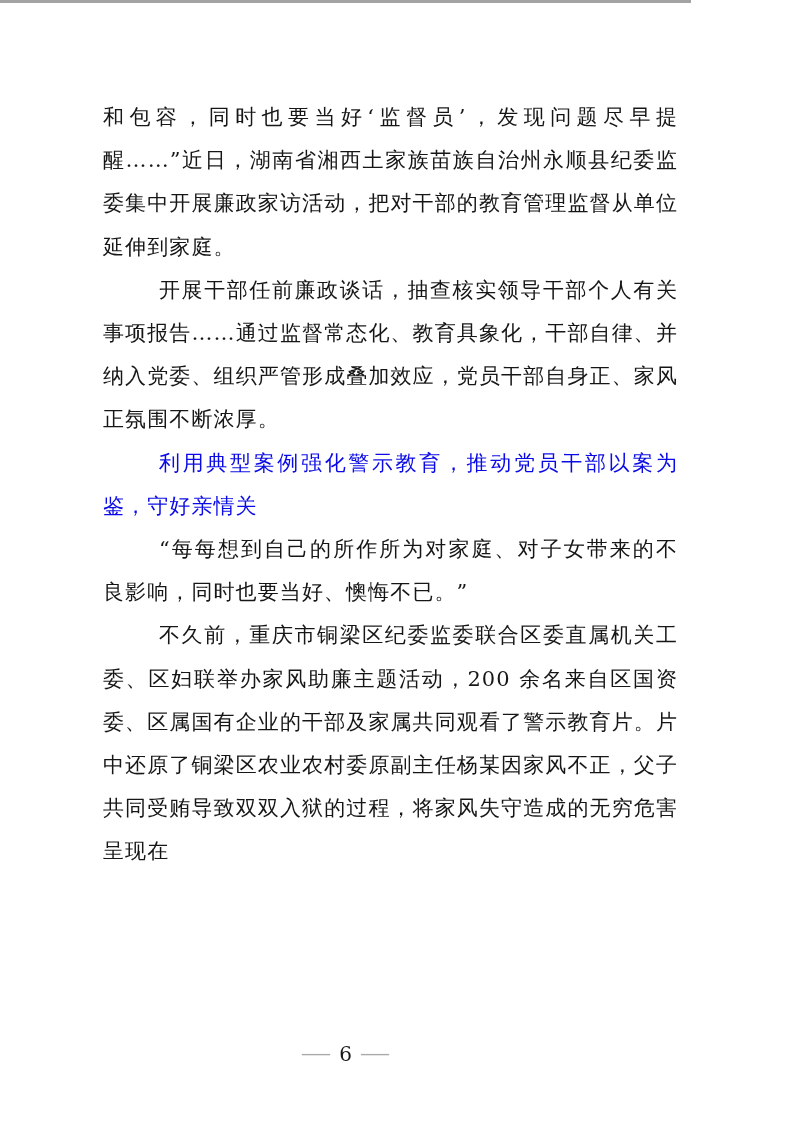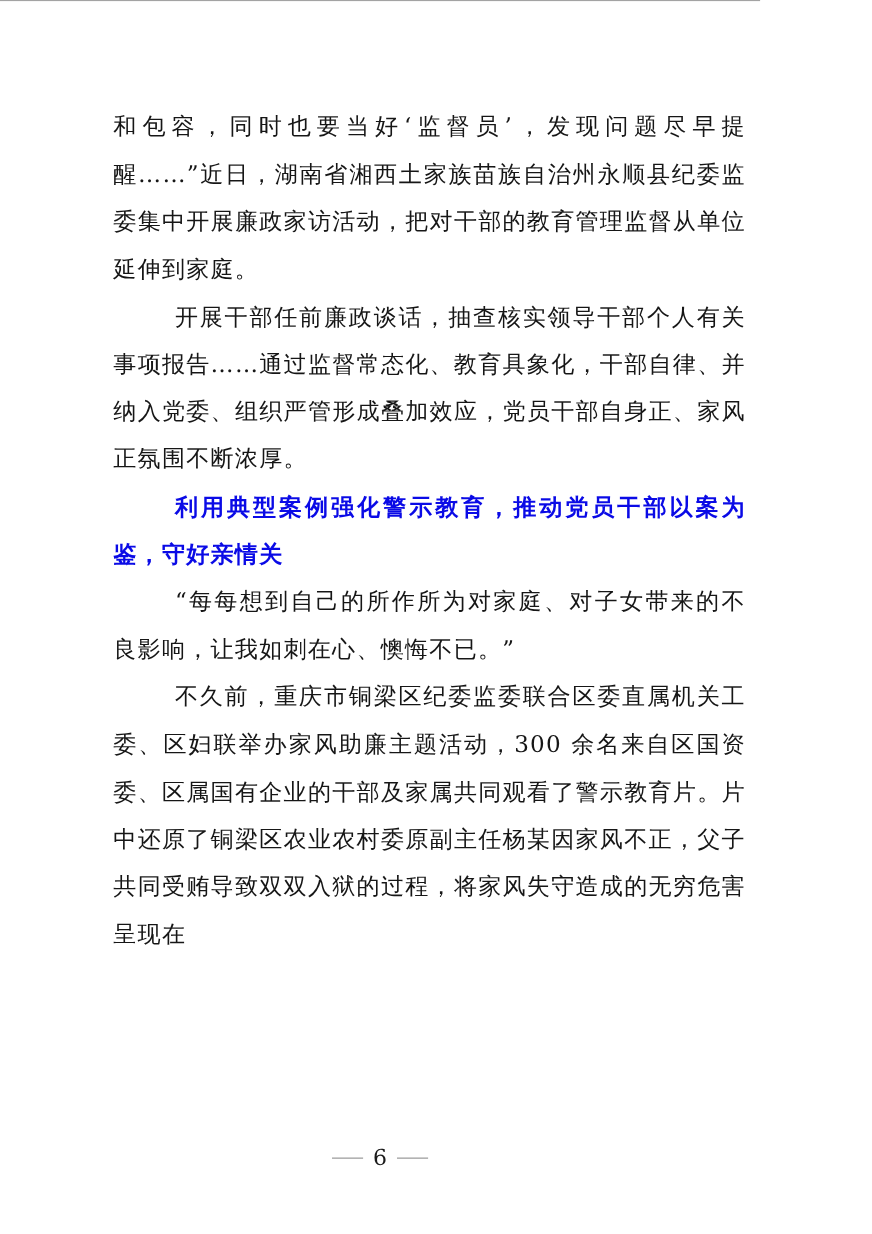--- a/index.html
+++ b/index.html
@@ -5,21 +5,21 @@
   html, body {
     margin: 0;
     padding: 0;
     background: #ffffff;
   }
   .page {
     position: relative;
     width: 691px;
     height: 1122px;
     background: #ffffff;
-    border-top: 1px solid #a3a3a3;
+    border-top: 3px solid #a3a3a3;
     box-sizing: border-box;
     font-family: "DejaVu Serif", "Liberation Serif", serif;
     color: #161616;
     overflow: hidden;
   }
   .text-block {
     position: absolute;
     left: 103px;
     top: 93px;
     width: 575px;
@@ -31,21 +31,21 @@
     letter-spacing: 1.1px;
     text-align: justify;
     text-justify: inter-character;
     word-break: break-all;
   }
   .para.indent {
     text-indent: 56px;
   }
   .para.heading {
     font-family: "DejaVu Sans", "Liberation Sans", sans-serif;
-    font-weight: bold;
+    font-weight: normal;
     color: #0a0ae6;
   }
   .footer {
     position: absolute;
     left: 0;
     top: 1040px;
     width: 100%;
     text-align: center;
     font-size: 20px;
     line-height: 20px;
@@ -66,21 +66,21 @@
 </style>
 </head>
 <body>
 
 <div class="page">
 
   <div class="text-block">
     <p class="para">和包容，同时也要当好‘监督员’，发现问题尽早提醒……”近日，湖南省湘西土家族苗族自治州永顺县纪委监委集中开展廉政家访活动，把对干部的教育管理监督从单位延伸到家庭。</p>
     <p class="para indent">开展干部任前廉政谈话，抽查核实领导干部个人有关事项报告……通过监督常态化、教育具象化，干部自律、并纳入党委、组织严管形成叠加效应，党员干部自身正、家风正氛围不断浓厚。</p>
     <p class="para indent heading">利用典型案例强化警示教育，推动党员干部以案为鉴，守好亲情关</p>
-    <p class="para indent">“每每想到自己的所作所为对家庭、对子女带来的不良影响，让我如刺在心、懊悔不已。”</p>
-    <p class="para indent">不久前，重庆市铜梁区纪委监委联合区委直属机关工委、区妇联举办家风助廉主题活动，300 余名来自区国资委、区属国有企业的干部及家属共同观看了警示教育片。片中还原了铜梁区农业农村委原副主任杨某因家风不正，父子共同受贿导致双双入狱的过程，将家风失守造成的无穷危害呈现在</p>
+    <p class="para indent">“每每想到自己的所作所为对家庭、对子女带来的不良影响，同时也要当好、懊悔不已。”</p>
+    <p class="para indent">不久前，重庆市铜梁区纪委监委联合区委直属机关工委、区妇联举办家风助廉主题活动，200 余名来自区国资委、区属国有企业的干部及家属共同观看了警示教育片。片中还原了铜梁区农业农村委原副主任杨某因家风不正，父子共同受贿导致双双入狱的过程，将家风失守造成的无穷危害呈现在</p>
   </div>
 
   <div class="footer">
     <span class="dash">—</span><span class="pagenum">6</span><span class="dash">—</span>
   </div>
 
 </div>
 
 </body></html>

